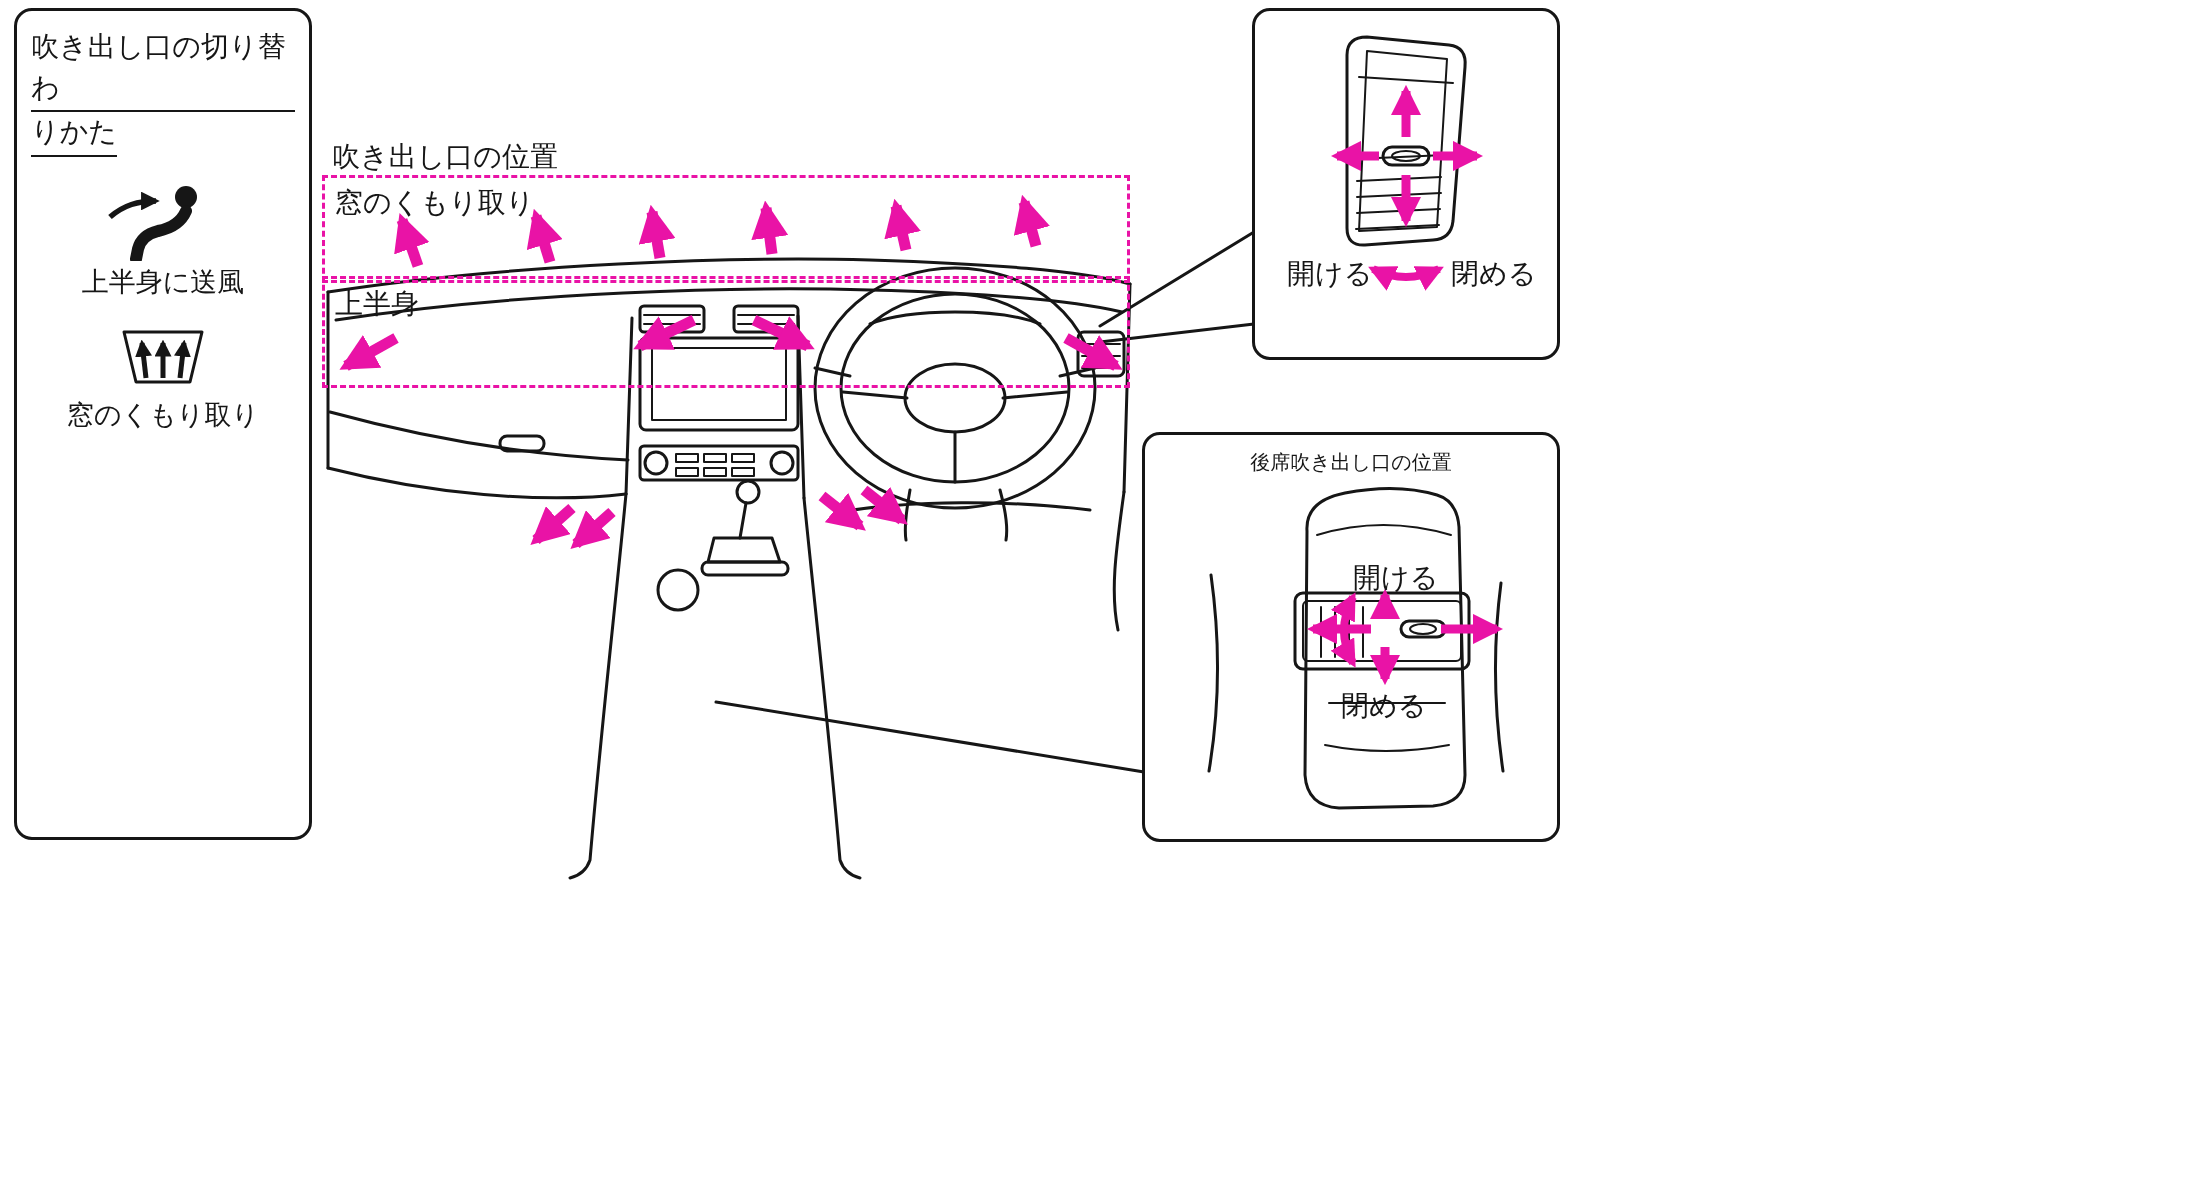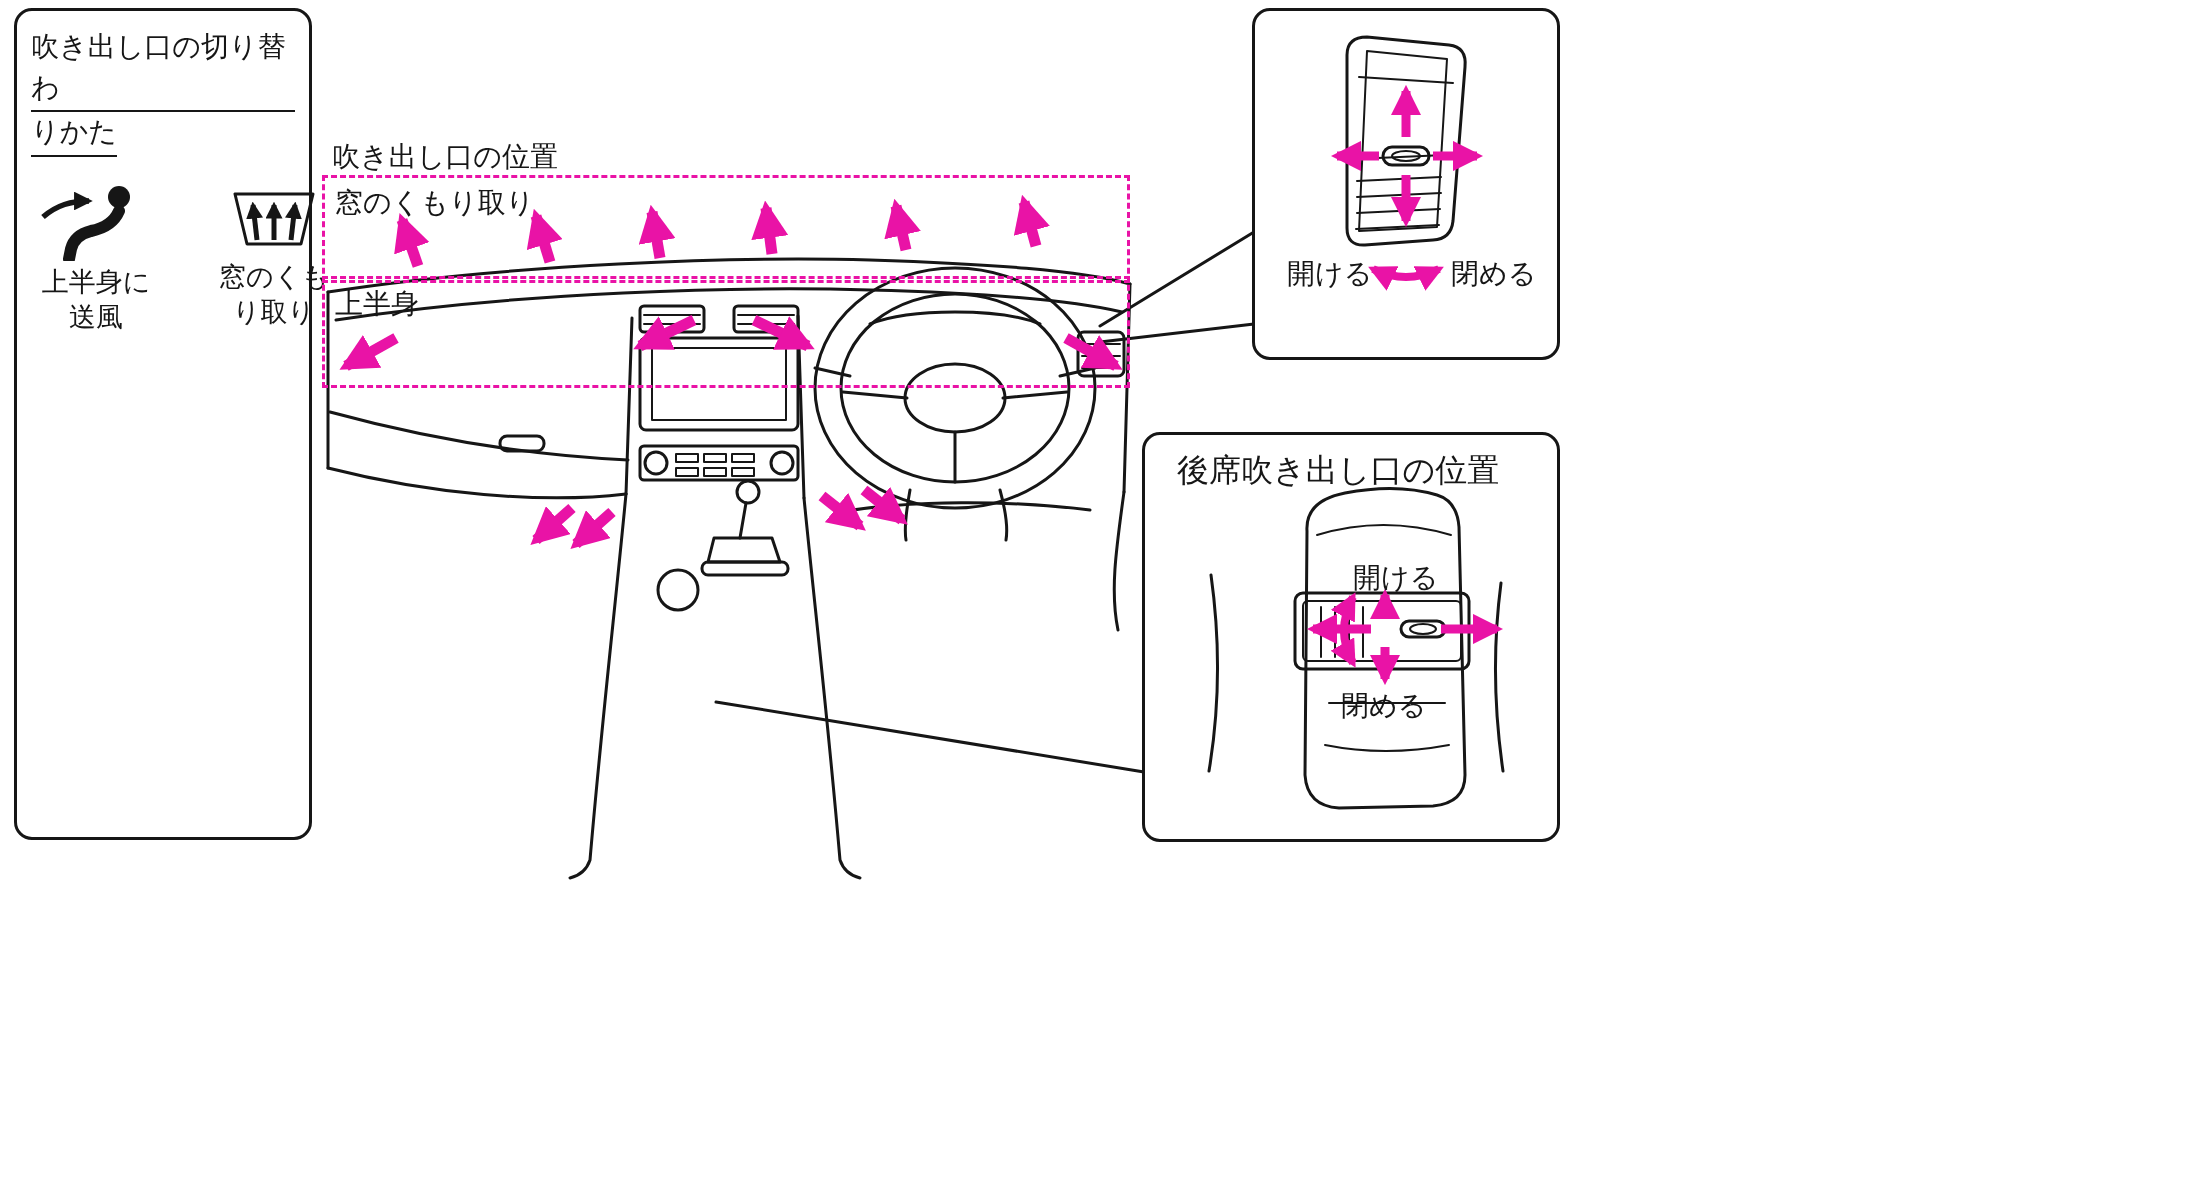--- a/index.html
+++ b/index.html
@@ -13,21 +13,21 @@
   .ink-fill { fill:var(--ink); }
   .accent-fill { fill:var(--accent); }
   .accent-arrow { stroke:var(--accent); fill:none; stroke-linecap:butt; }
   .person-body { stroke:var(--ink); fill:none; stroke-width:12; stroke-linecap:round; }
 
   
   .panel { position:absolute; background:#fff; border:3px solid var(--ink); border-radius:18px; z-index:2; }
   .left-panel { left:14px; top:8px; width:298px; height:832px; padding:16px 14px; }
   .left-panel h2 { font-size:28px; font-weight:400; line-height:1.45; }
   .left-panel h2 span { display:inline-block; border-bottom:2.5px solid var(--ink); padding-bottom:2px; }
-  .modes { display:flex; flex-direction:row; align-items:center;gap:48px; }
+  .modes { display:flex; flex-direction:column; align-items:center; }
   .mode { margin-top:24px; display:flex; flex-direction:column; align-items:center; }
   .mode svg { display:block; }
   .mode-label { font-size:27px; margin-top:4px; text-align:center; line-height:1.3; }
 
   
   .diagram-title { position:absolute; left:332px; top:138px; font-size:28px; z-index:3; }
   .dash-art { position:absolute; left:310px; top:160px; z-index:1; }
   .zone { position:absolute; border:3px dashed var(--accent); z-index:3; pointer-events:none; }
   .zone-label { position:absolute; left:10px; top:6px; font-size:28px; color:var(--ink); }
   #zone-defrost { left:322px; top:175px; width:808px; height:108px; }
@@ -40,21 +40,21 @@
   
   .front-vent-panel { left:1252px; top:8px; width:308px; height:352px; }
   .front-vent-panel svg { position:absolute; left:0; top:0; }
   .vent-label { position:absolute; font-size:28px; z-index:4; }
   #front-open  { left:32px;  top:244px; }
   #front-close { left:196px; top:244px; }
 
   
   .rear-vent-panel { left:1142px; top:432px; width:418px; height:410px; }
   .rear-vent-panel svg { position:absolute; left:0; top:0; }
-  .rear-title { position:absolute; left:0; top:14px; width:100%; text-align:left; font-size:32px; z-index:4;margin-left:32px; }
+  .rear-title { position:absolute; left:0; top:14px; width:100%; text-align:center; font-size:20px; z-index:4; }
   #rear-open  { left:208px; top:124px; }
   #rear-close { left:196px; top:252px; }
 </style>
 </head>
 <body>
 
 <div id="canvas">
 
   <svg width="0" height="0" style="position:absolute" aria-hidden="true">
     <defs>

